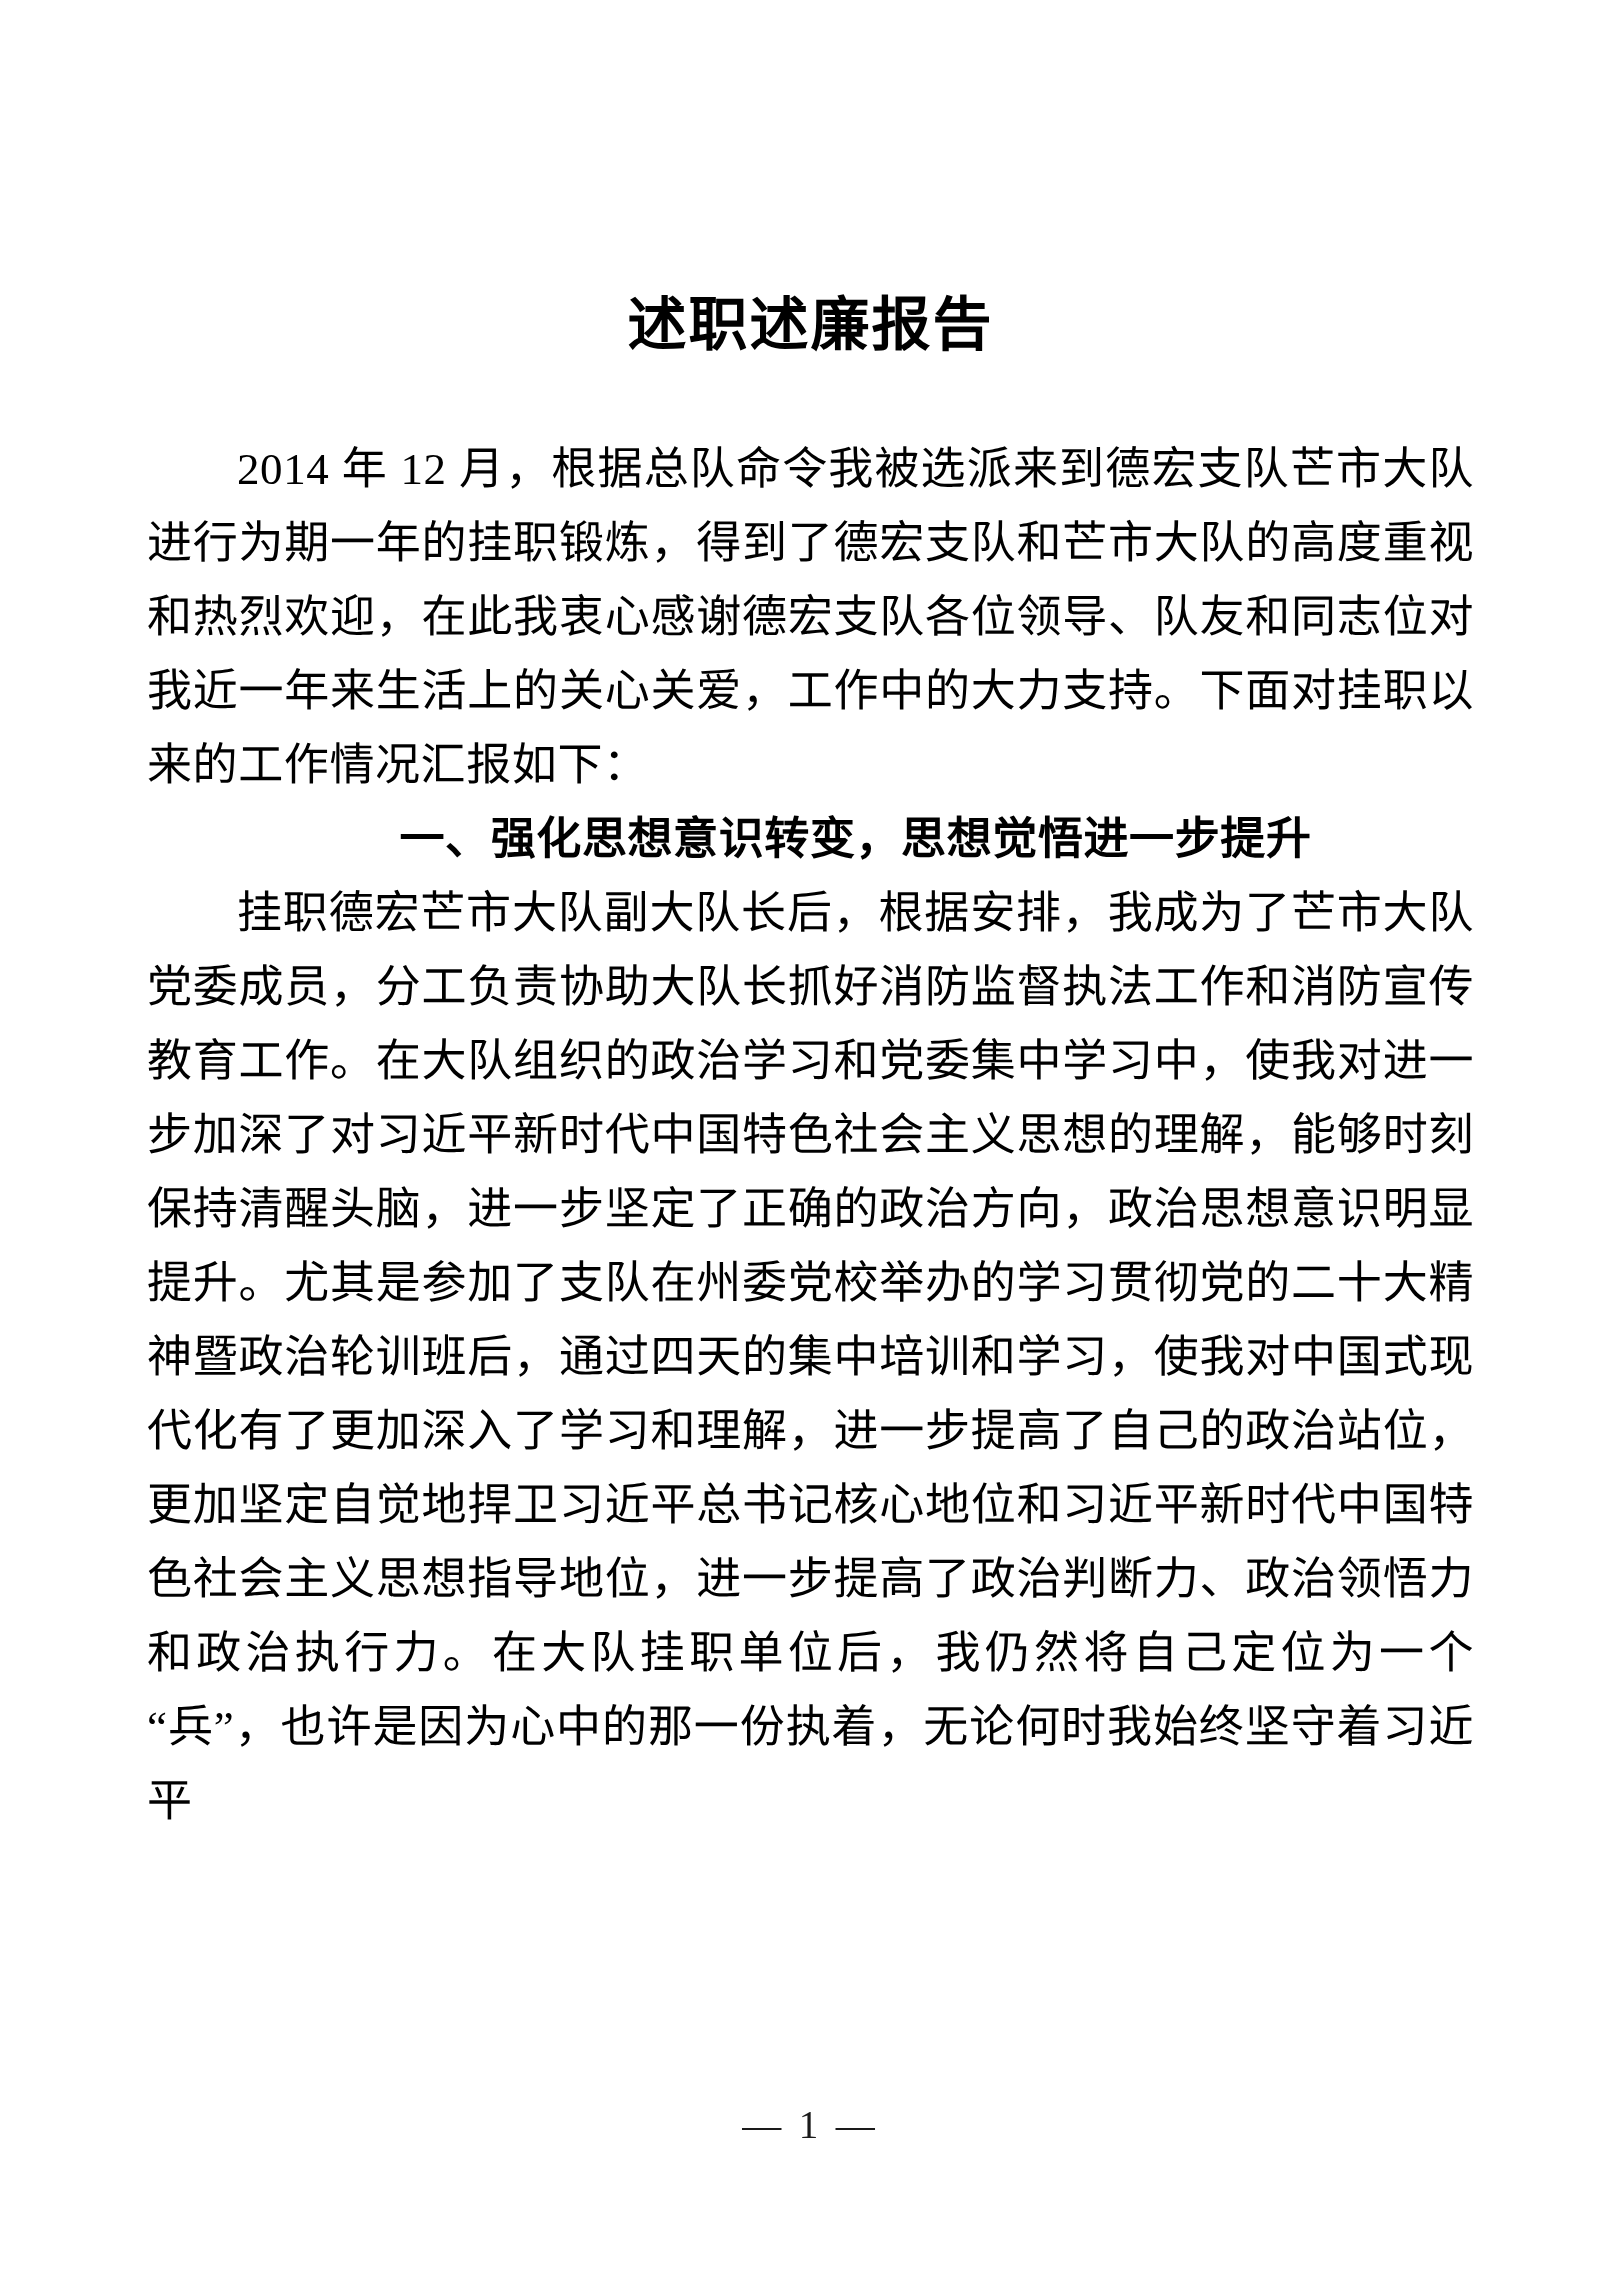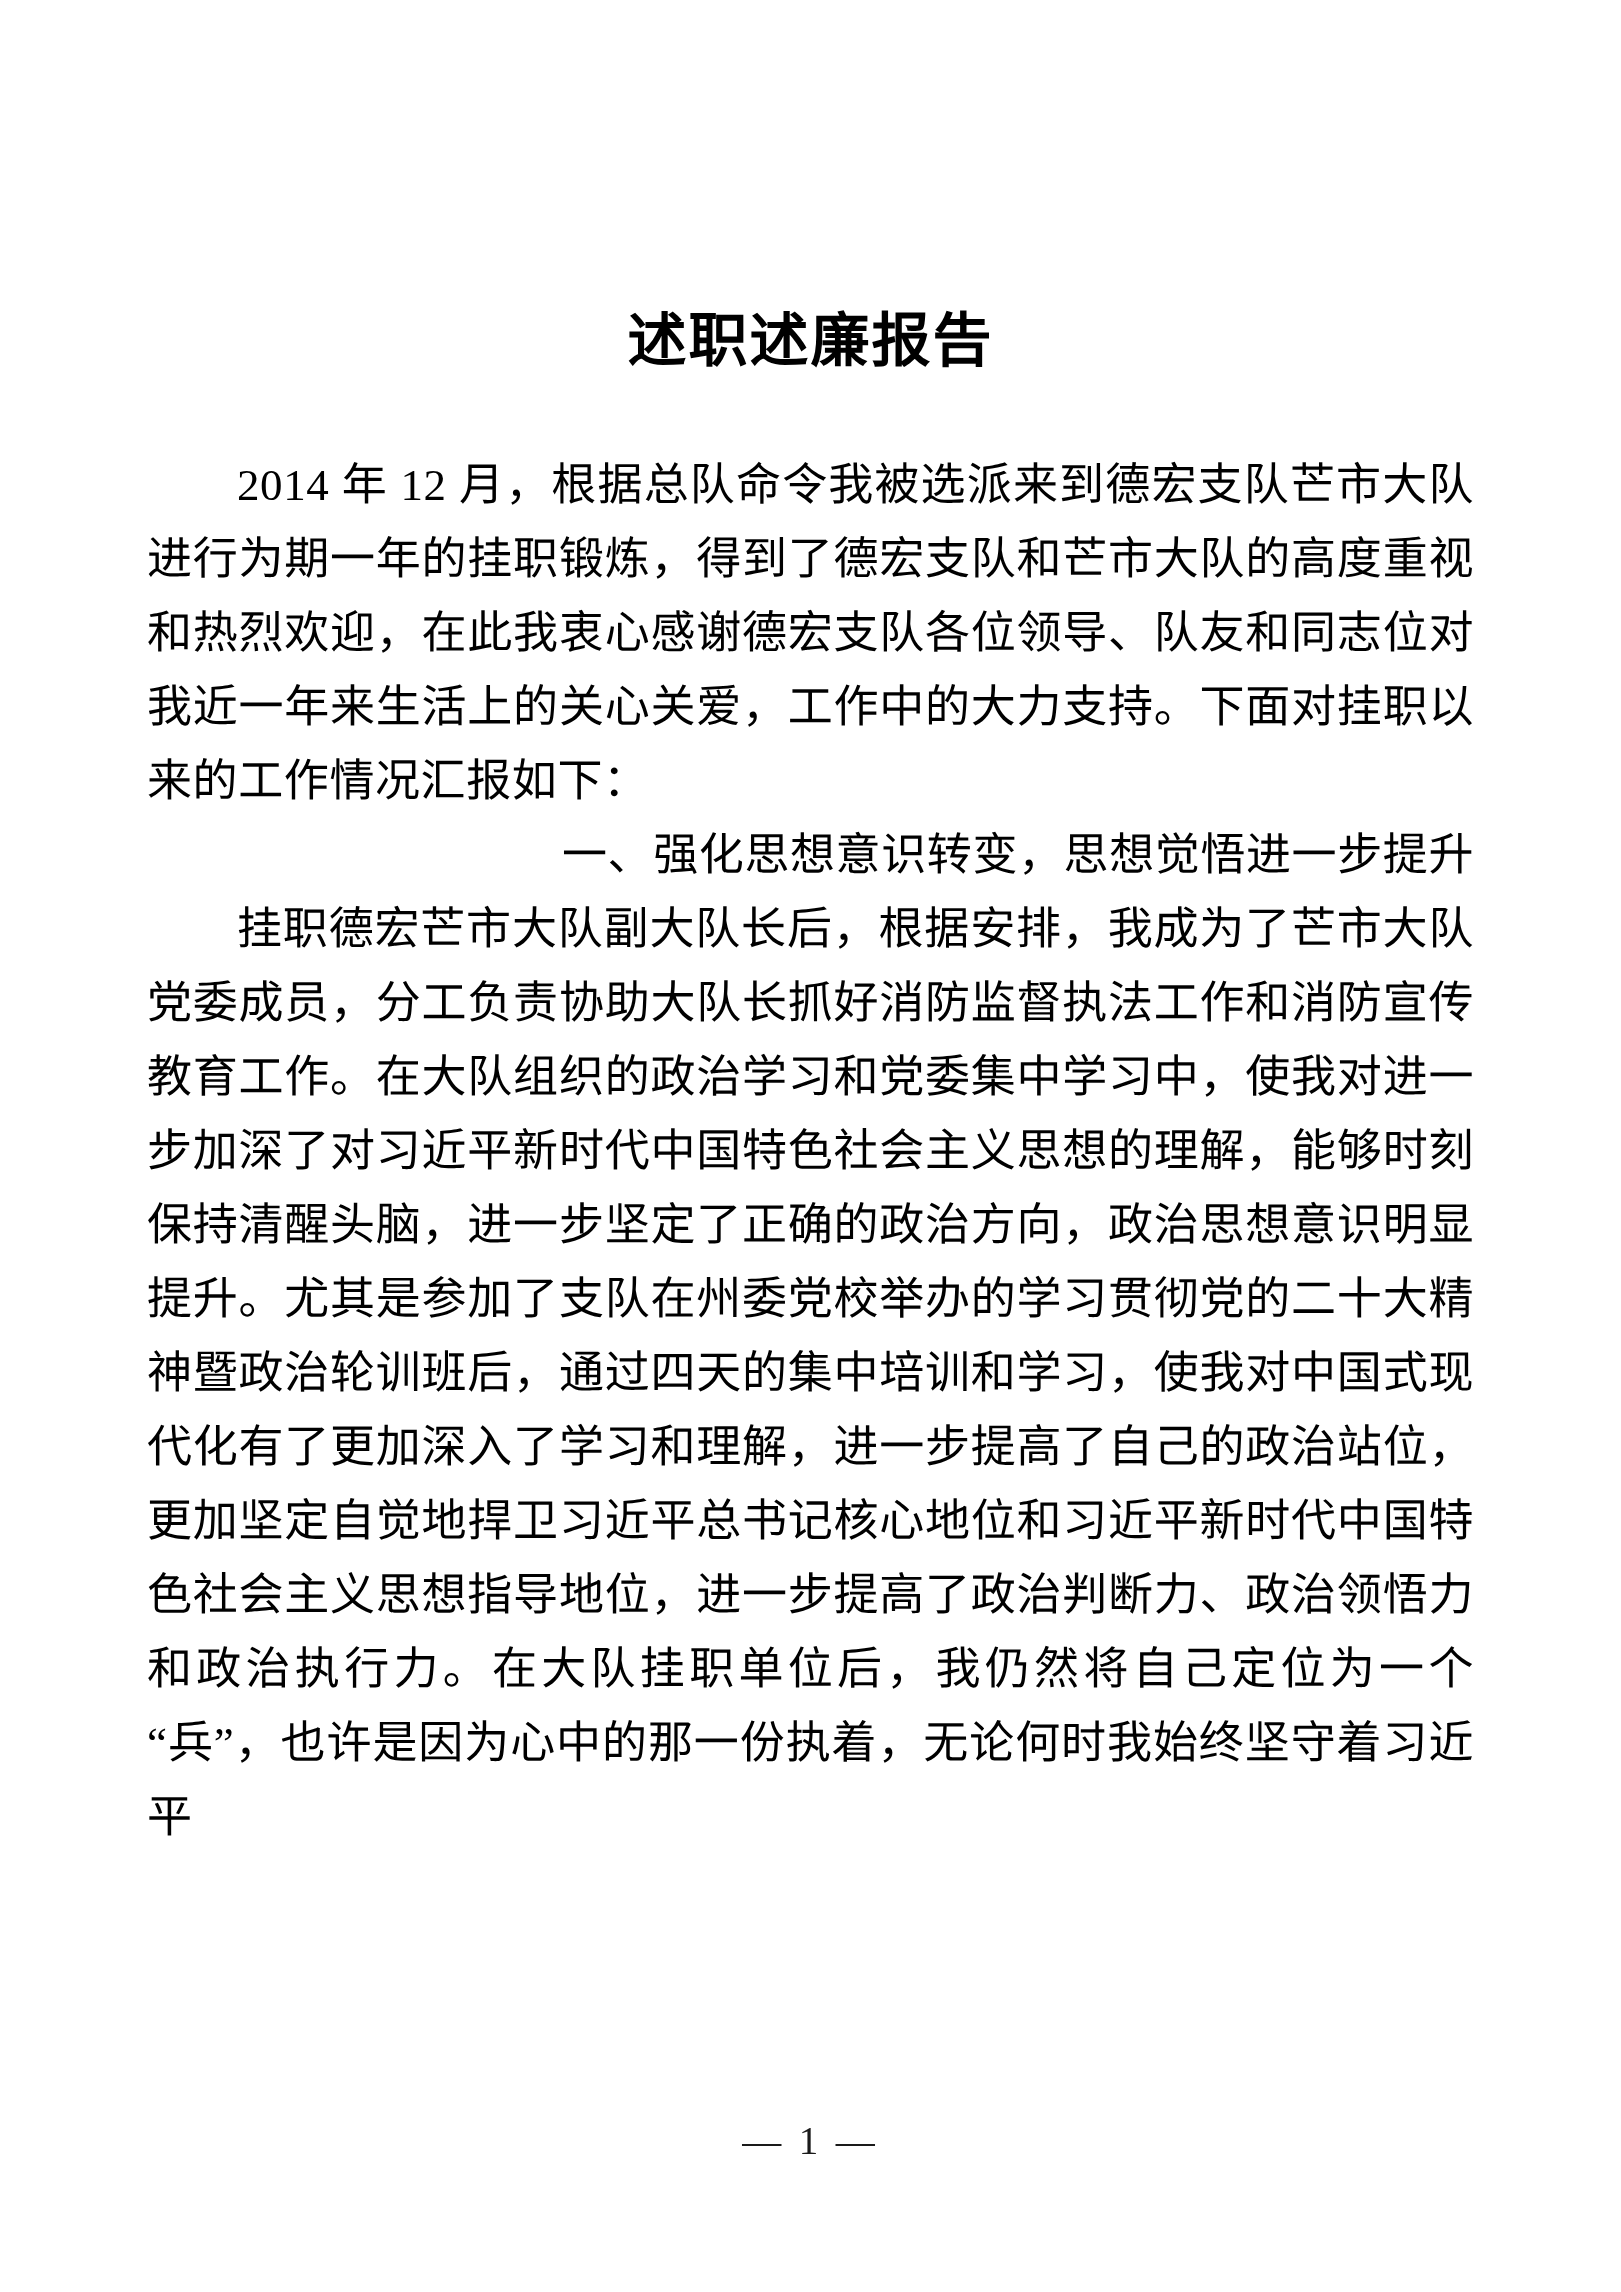--- a/index.html
+++ b/index.html
@@ -10,21 +10,20 @@
 
   .page {
     position: relative;
     width: 1621px;
     height: 2207px;
     background: #ffffff;
     box-sizing: border-box;
     overflow: hidden;
     font-family: "Liberation Serif", "DejaVu Serif", serif;
     color: #000000;
-    margin-top: 16px;
   }
 
   
   .content {
     position: absolute;
     left: 147px;
     top: 0;
     width: 1327px;
   }
 
@@ -54,24 +53,24 @@
     letter-spacing: 0.6px;
     word-break: break-all;
     color: #000000;
   }
 
   .section-heading {
     margin: 0;
     font-size: 45px;
     line-height: 74px;
     text-indent: 2em;
-    text-align: right;
+    text-align: center;
     letter-spacing: 0.6px;
     color: #000000;
-    font-weight: 400;
+    font-weight: 700;
   }
 
   .footer {
     position: absolute;
     left: 0;
     right: 0;
     top: 2105px;
     text-align: center;
     font-size: 39px;
     line-height: 1;

